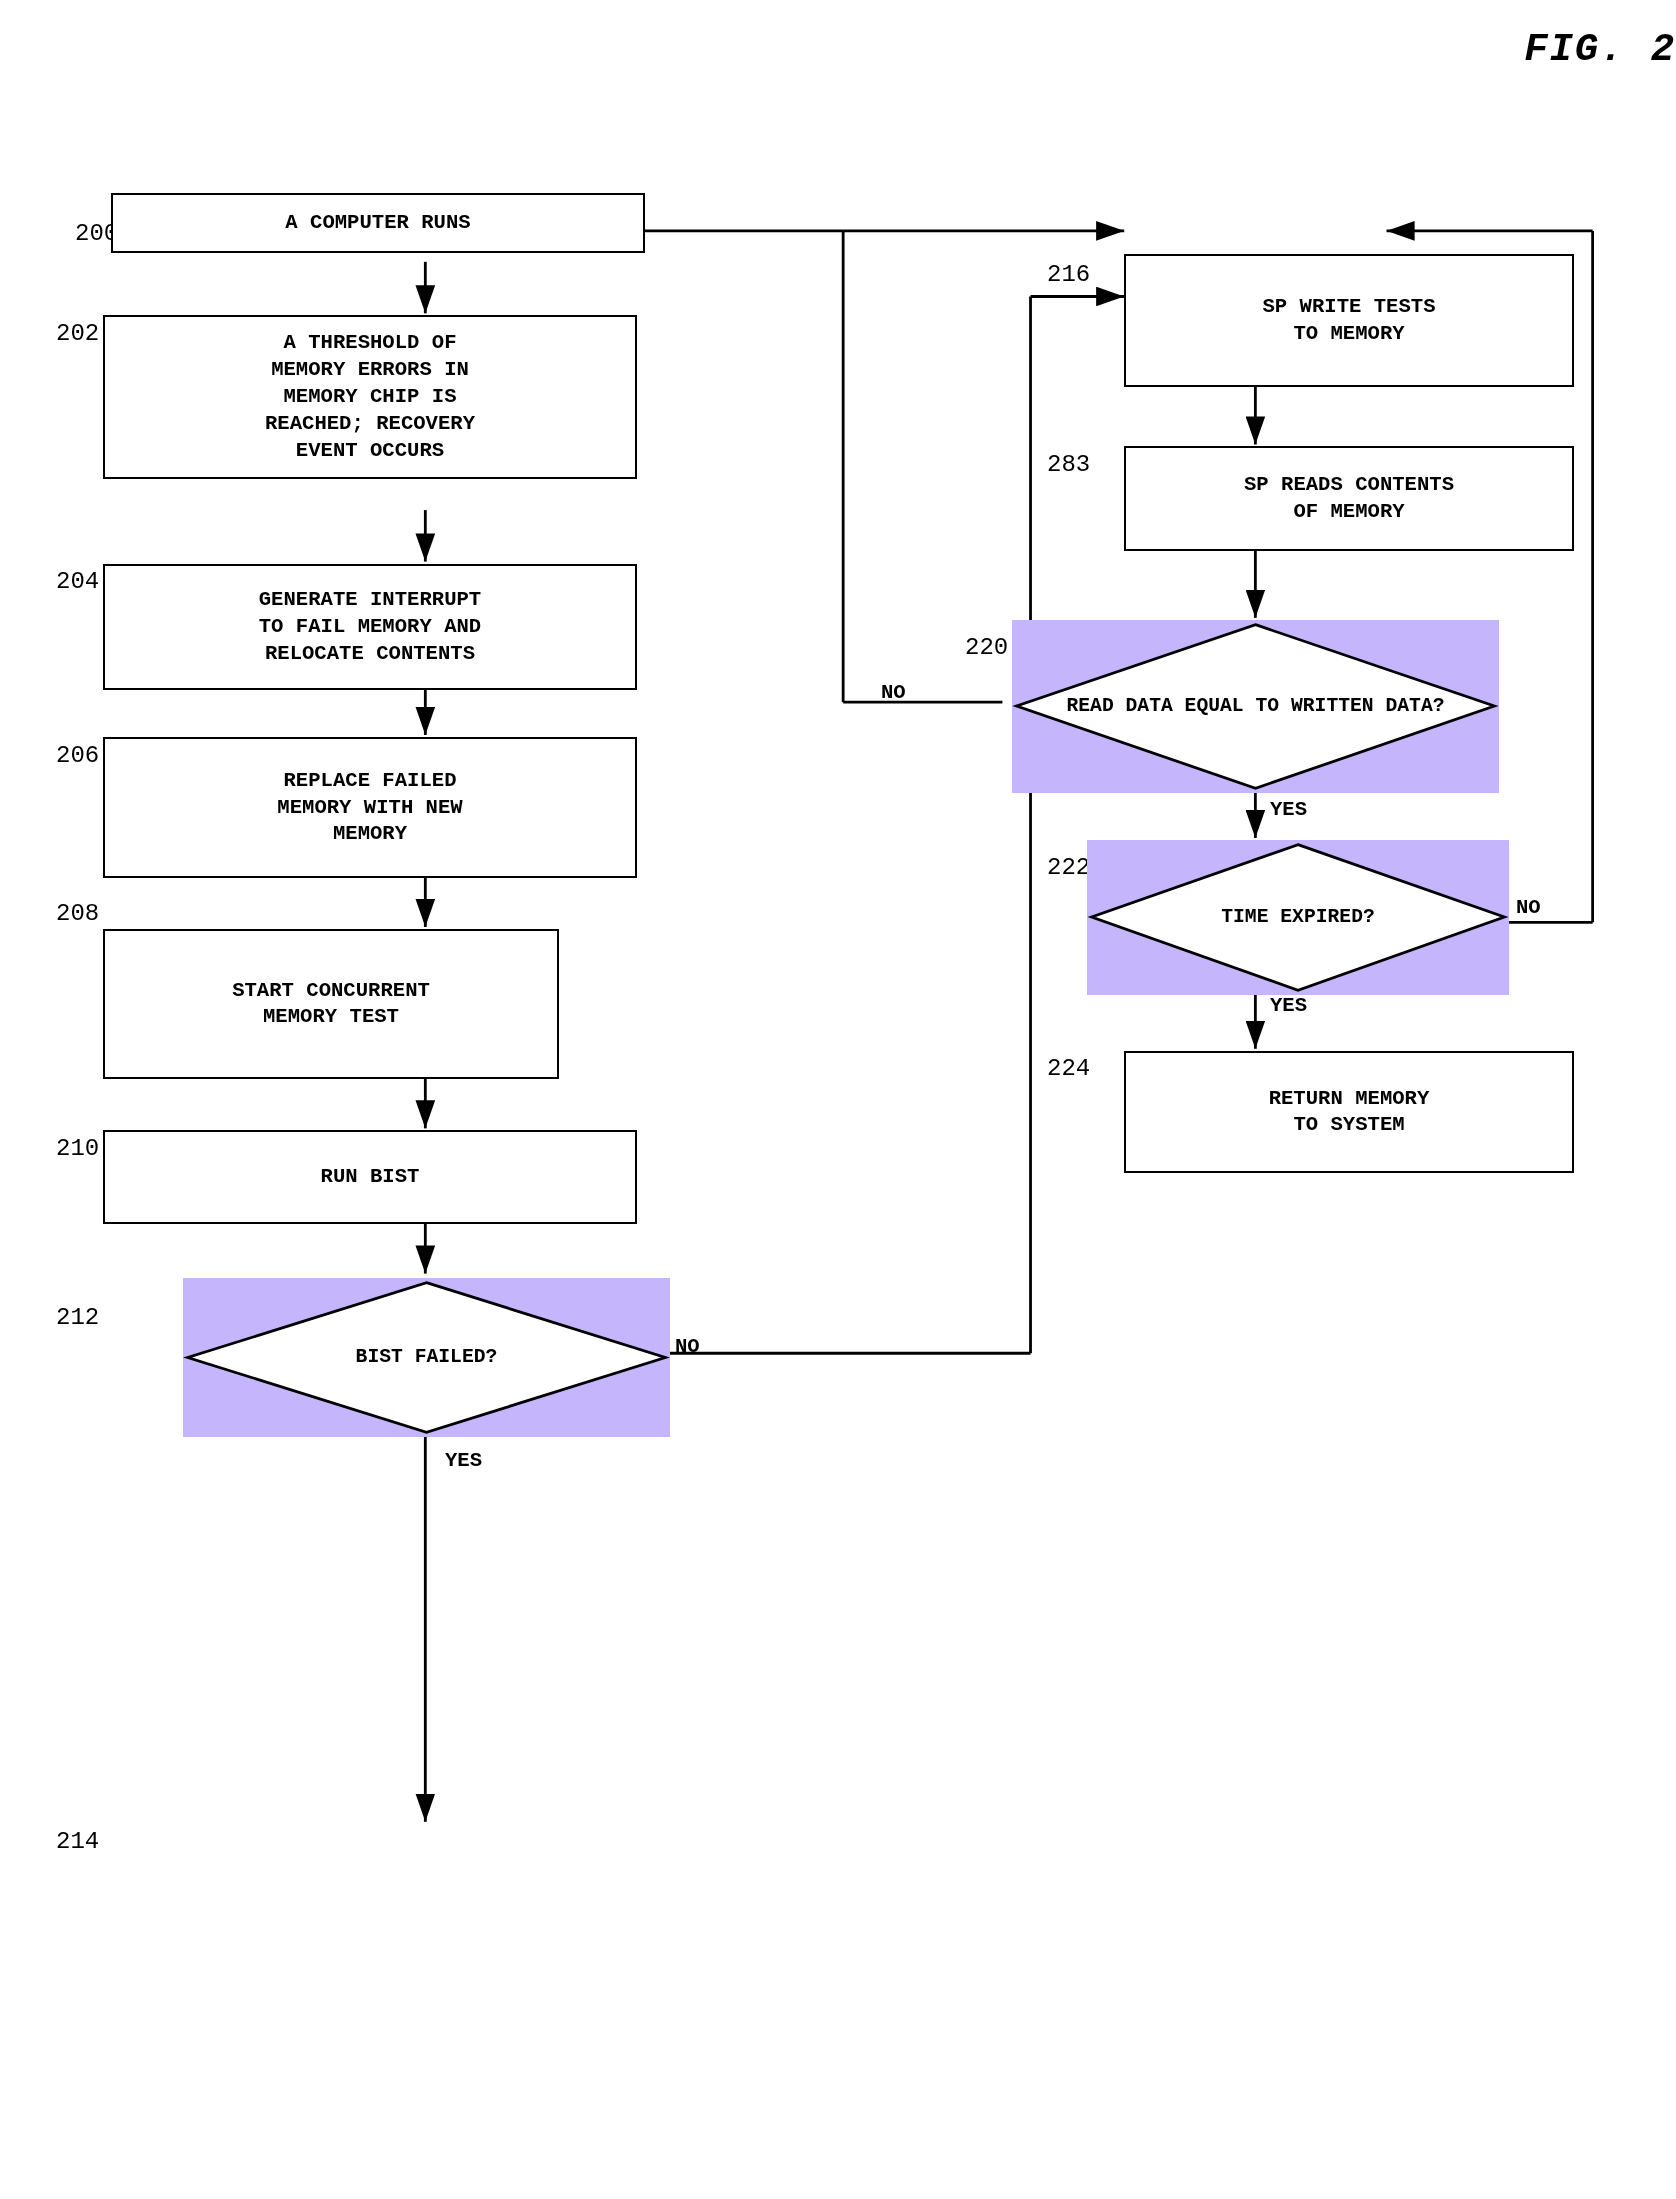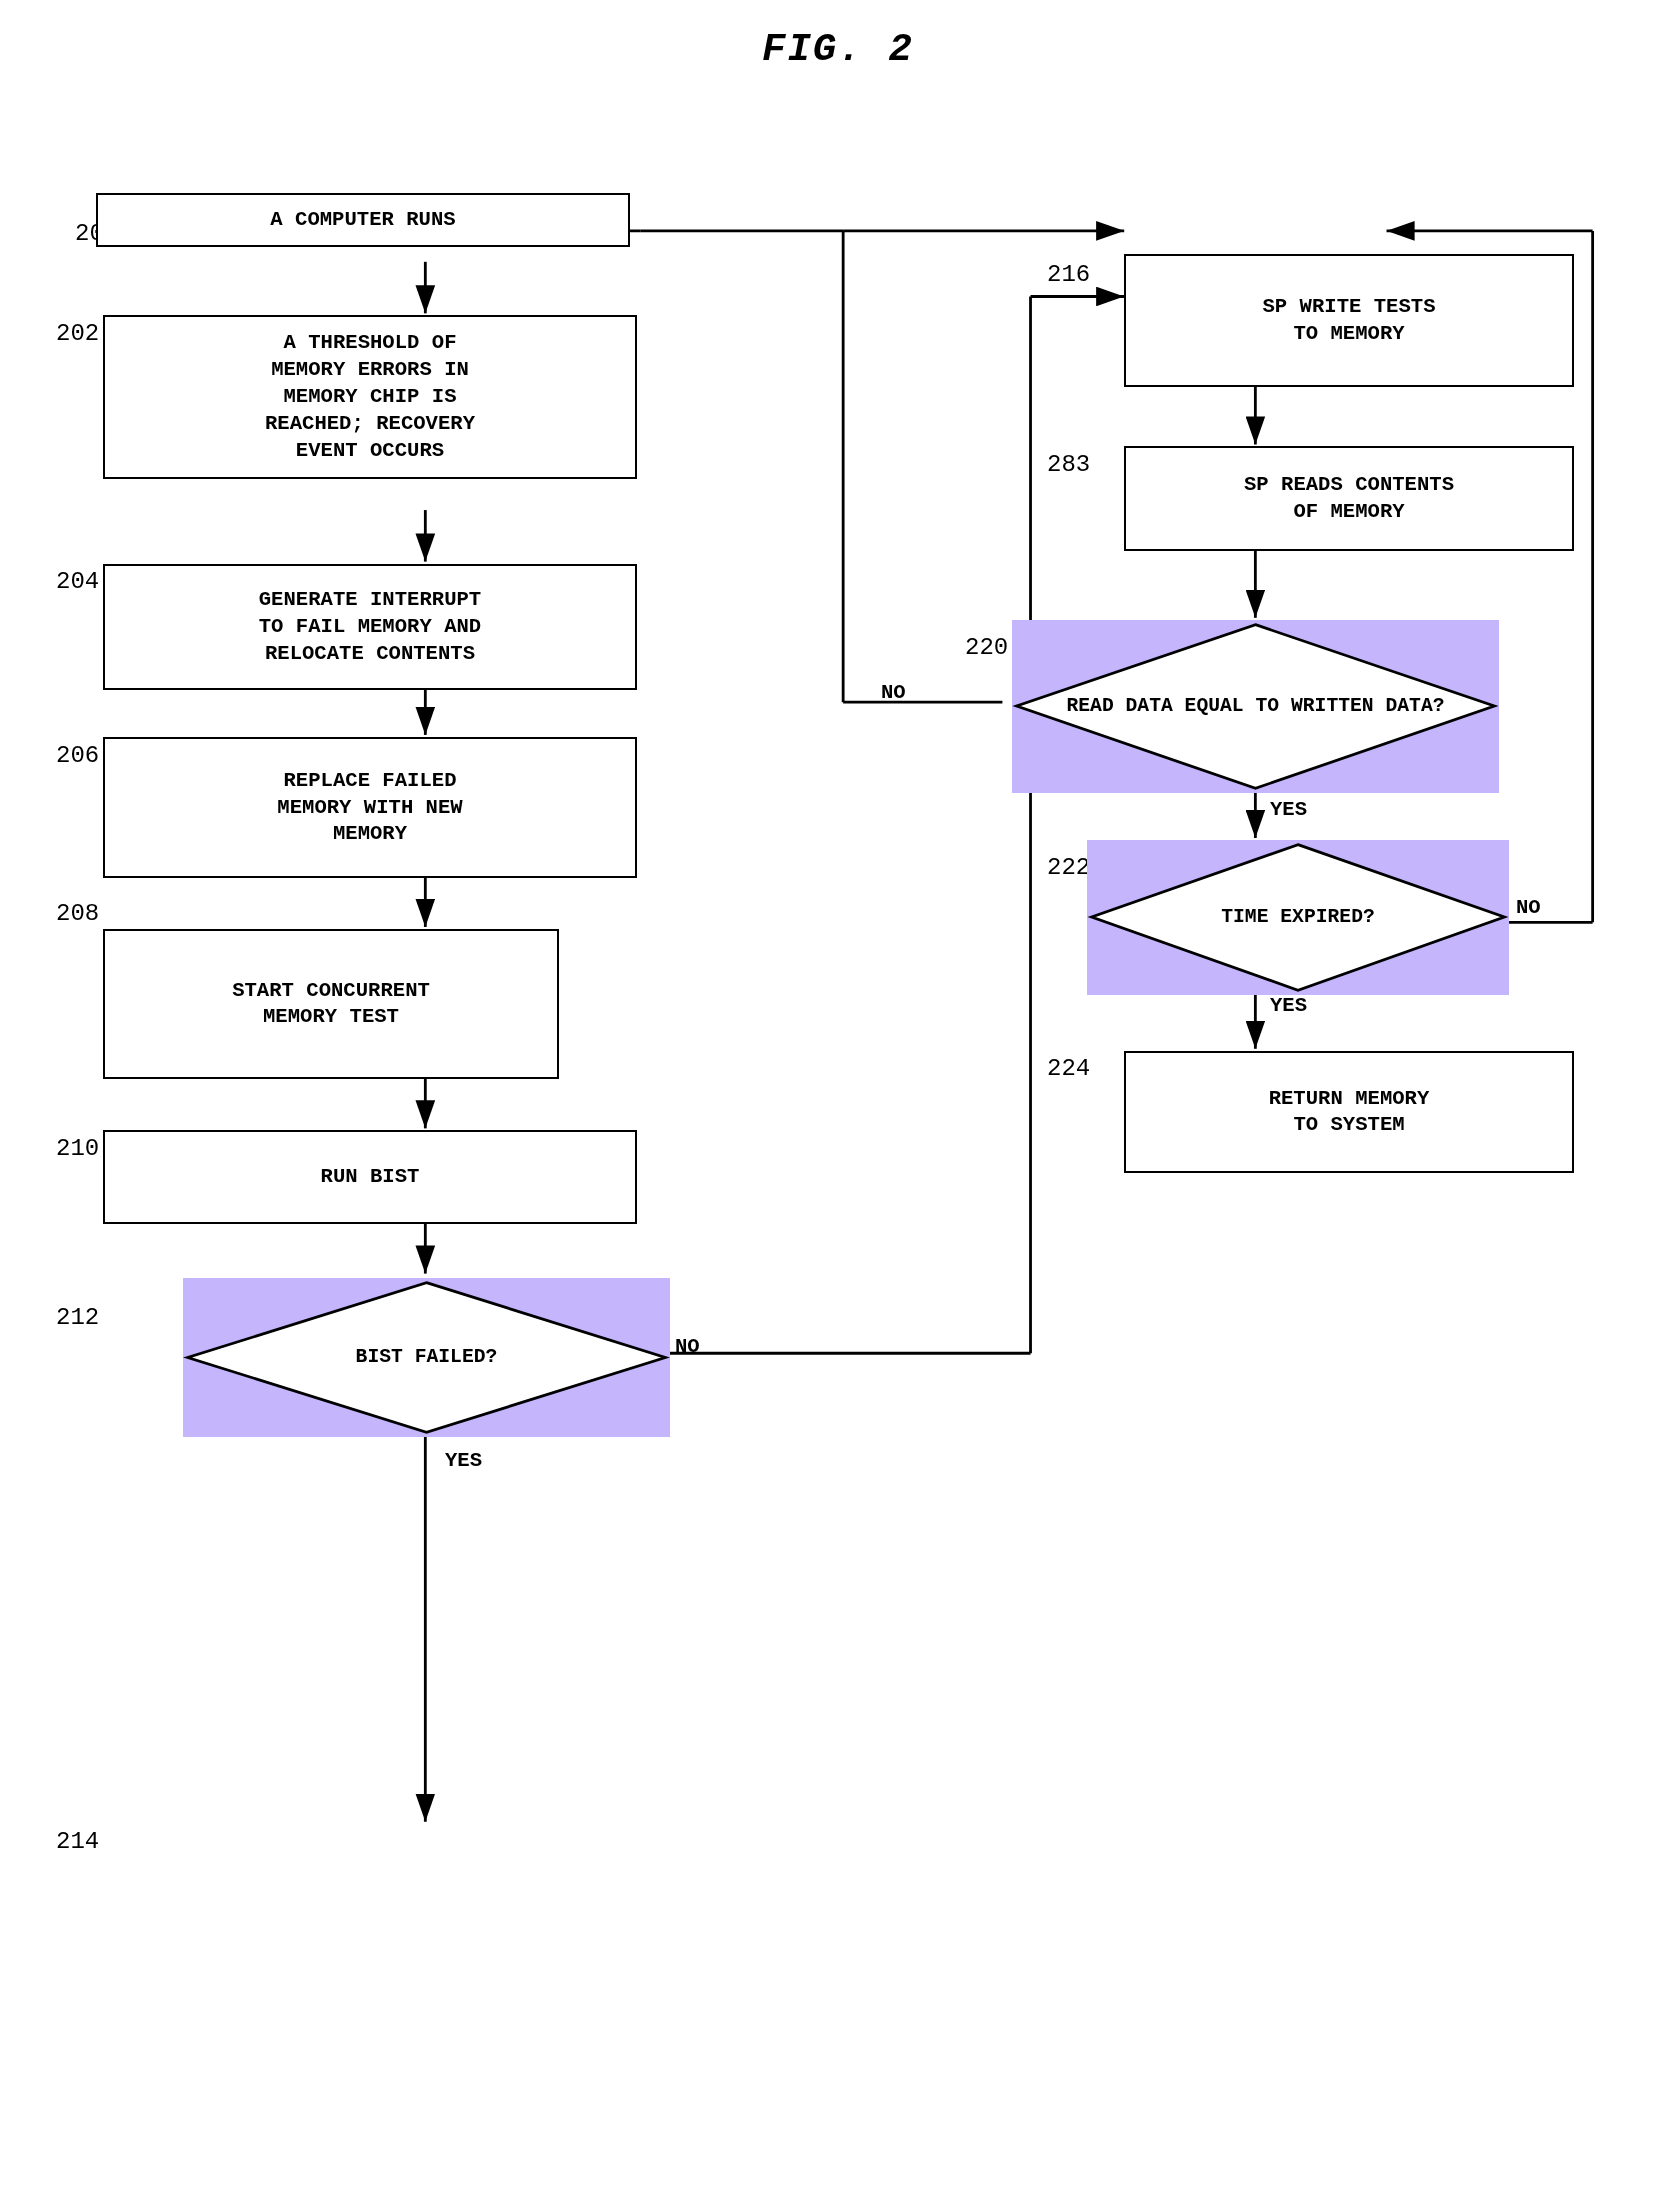--- a/index.html
+++ b/index.html
@@ -6,21 +6,21 @@
     body {
       background: #fff;
       font-family: 'Courier New', Courier, monospace;
       width: 1676px;
       min-height: 2200px;
       position: relative;
       overflow: hidden;
     }
 
     .page-title {
-      text-align: center;
+      text-align: right;
       font-size: 39px;
       font-style: italic;
       font-weight: bold;
       padding-top: 28px;
       letter-spacing: 1.9px;
     }
 
     .diagram-container {
       position: relative;
       width: 1676px;
@@ -156,21 +156,21 @@
     <line x1="1700" y1="160" x2="1480" y2="160" stroke="#000" stroke-width="3" marker-end="url(#arrowhead)"></line>
 
     <line x1="1340" y1="968" x2="1340" y2="1033" stroke="#000" stroke-width="3" marker-end="url(#arrowhead)"></line>
 
     <line x1="454" y1="160" x2="684" y2="160" stroke="#000" stroke-width="3"></line>
 
   </svg>
 
   <div class="step-label" style="left:75px; top:139px;">200</div>
 
-  <div class="fc-box" style="left:96px; top:112px; width:534px; height:54px;">
+  <div class="fc-box" style="left:111px; top:112px; width:534px; height:60px;">
     <span>A COMPUTER RUNS</span>
   </div>
 
   <div class="step-label" style="left:56px; top:239px;">202</div>
 
   <div class="fc-box" style="left:103px; top:234px; width:534px; height:164px;">
     <span style="white-space:pre-line;">A THRESHOLD OF
 MEMORY ERRORS IN
 MEMORY CHIP IS
 REACHED; RECOVERY

